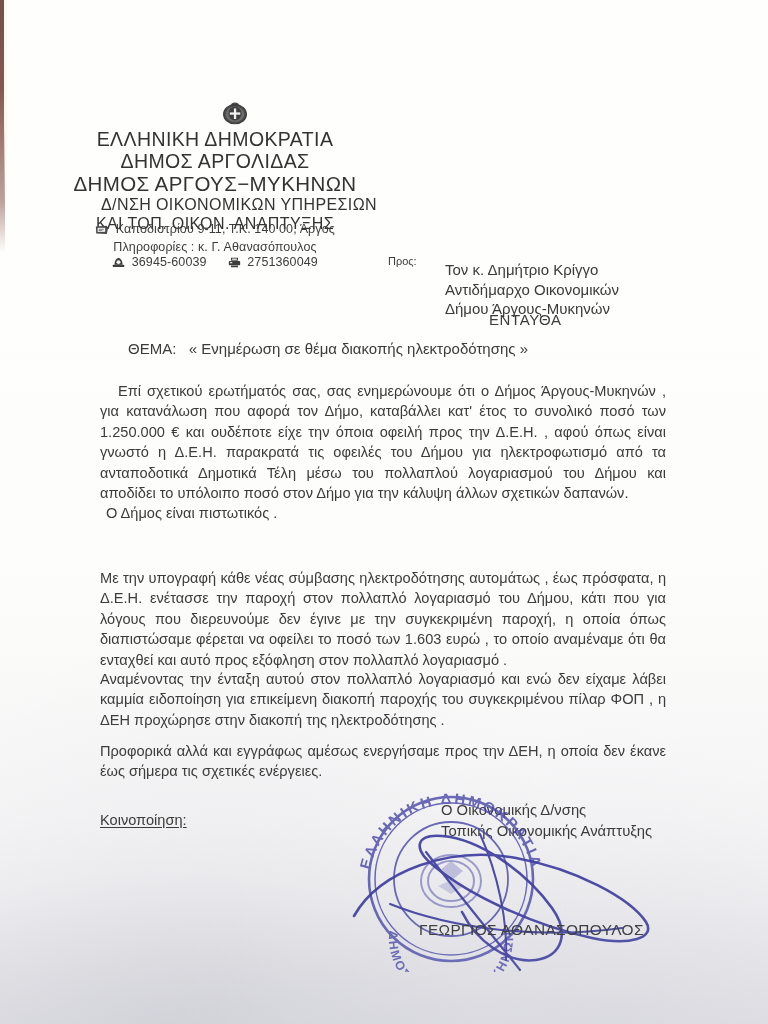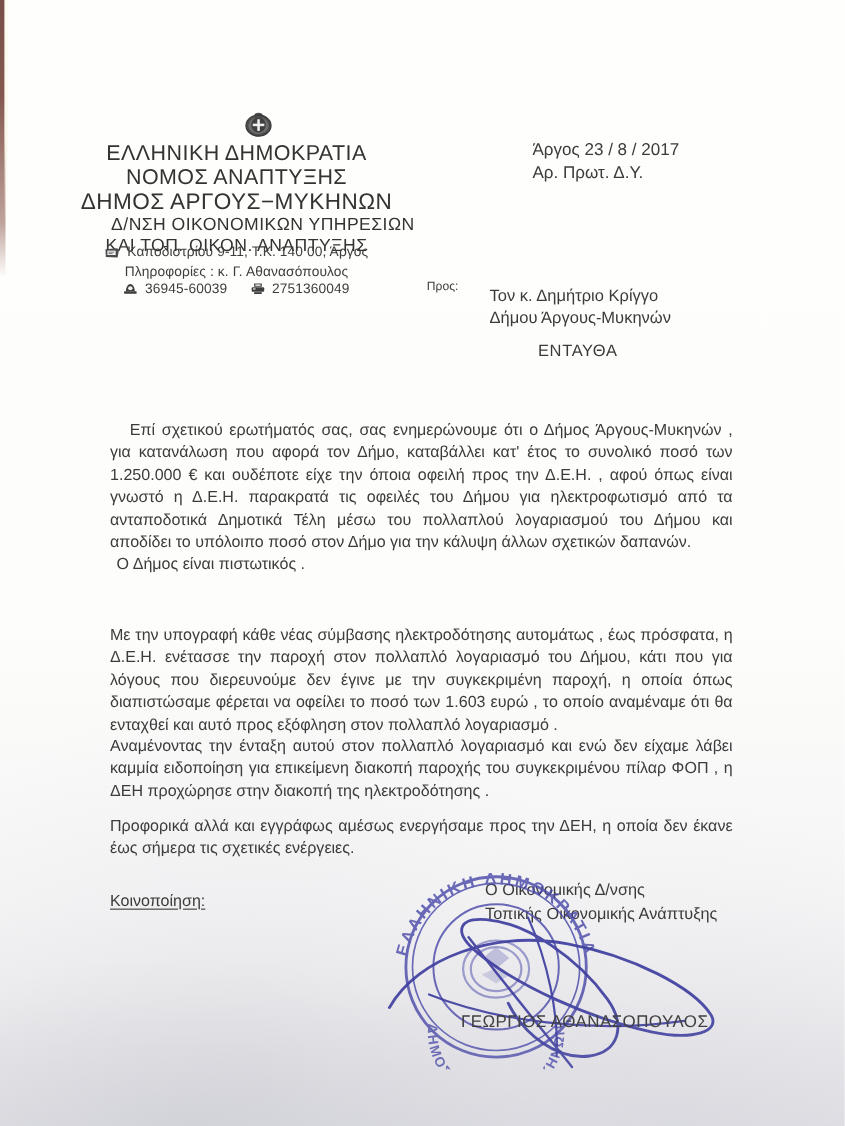--- a/index.html
+++ b/index.html
@@ -207,21 +207,21 @@
       <ellipse cx="13" cy="13.6" rx="6.6" ry="6.9" fill="#3f3f3f"></ellipse>
       <path d="M13 2.6c2.3 0 4 1.2 4 2.6 0 .9-.7 1.5-1.6 1.8H10.6C9.7 6.7 9 6.1 9 5.2c0-1.4 1.7-2.6 4-2.6z" fill="#4b4b4b"></path>
       <rect x="11.9" y="8.4" width="2.3" height="10.6" fill="#efefef"></rect>
       <rect x="7.8" y="12.4" width="10.5" height="2.3" fill="#efefef"></rect>
       <ellipse cx="13" cy="14.2" rx="11.4" ry="9.6" fill="none" stroke="#3a3a3a" stroke-width="1.1"></ellipse>
     </svg>
   </div>
 
   <div class="letterhead">
     <div class="lh-line lh1">ΕΛΛΗΝΙΚΗ ΔΗΜΟΚΡΑΤΙΑ</div>
-    <div class="lh-line lh2">ΝΟΜΟΣ ΑΝΑΠΤΥΞΗΣ</div>
+    <div class="lh-line lh2">ΔΗΜΟΣ ΑΡΓΟΛΙΔΑΣ</div>
     <div class="lh-line lh3">ΔΗΜΟΣ ΑΡΓΟΥΣ−ΜΥΚΗΝΩΝ</div>
     <div class="lh-line lh4">Δ/ΝΣΗ ΟΙΚΟΝΟΜΙΚΩΝ ΥΠΗΡΕΣΙΩΝ</div>
     <div class="lh-line lh5">ΚΑΙ ΤΟΠ. ΟΙΚΟΝ. ΑΝΑΠΤΥΞΗΣ</div>
   </div>
 
   <div class="contact">
     <div class="contact-row">
       <span class="ic">
         <svg viewBox="0 0 16 11" width="14" height="10" aria-hidden="true">
           <path d="M1 1.6 L13.2 0.6 L15 2.4 L13.6 10.2 L1.4 9.6 Z" fill="#4a4a4a"></path>
@@ -251,32 +251,34 @@
           <rect x="4.4" y="1.7" width="5.2" height="1.4" fill="#f4f4f2"></rect>
           <rect x="0.8" y="4.4" width="12.4" height="4.6" rx="1" fill="#3d3d3d"></rect>
           <rect x="2.2" y="5.6" width="2.4" height="1.2" fill="#f4f4f2"></rect>
           <rect x="3.2" y="9.4" width="7.6" height="1.8" fill="#3d3d3d"></rect>
         </svg>
       </span>
       <span>2751360049</span>
     </div>
   </div>
 
-  <div class="datebox">
-    <div>Άργος    23 / 8 / 2017</div>
-    <div>Αρ. Πρωτ.  Δ.Υ.</div>
-  </div>
 
   <div class="pros-label">Προς:</div>
   <div class="recipient">
     <div>Τον   κ. Δημήτριο  Κρίγγο</div>
+    <div>Αντιδήμαρχο  Οικονομικών</div>
     <div>Δήμου  Άργους-Μυκηνών</div>
   </div>
   <div class="entaftha">ΕΝΤΑΥΘΑ</div>
 
+  <div class="subject">
+    <span>ΘΕΜΑ:</span>
+    <span>&nbsp;</span>
+    <span>«  Ενημέρωση σε θέμα διακοπής ηλεκτροδότησης »</span>
+  </div>
 
   <div class="body-block p1">
     <p class="indent">Επί σχετικού ερωτήματός σας, σας ενημερώνουμε ότι ο Δήμος  Άργους-Μυκηνών , για κατανάλωση που αφορά τον Δήμο, καταβάλλει κατ' έτος το συνολικό ποσό των 1.250.000  € και ουδέποτε είχε την όποια οφειλή προς την Δ.Ε.Η. , αφού όπως είναι γνωστό η Δ.Ε.Η. παρακρατά τις οφειλές του Δήμου για ηλεκτροφωτισμό από τα ανταποδοτικά Δημοτικά Τέλη μέσω του πολλαπλού λογαριασμού του Δήμου και αποδίδει το υπόλοιπο ποσό στον Δήμο για την κάλυψη άλλων σχετικών δαπανών.</p>
     <p style="text-indent:6px;">Ο Δήμος είναι πιστωτικός .</p>
   </div>
 
 
   <div class="body-block p3">
     <p>Με την υπογραφή κάθε νέας σύμβασης ηλεκτροδότησης αυτομάτως , έως πρόσφατα, η Δ.Ε.Η. ενέτασσε την παροχή στον πολλαπλό λογαριασμό του Δήμου, κάτι που για λόγους που διερευνούμε δεν έγινε με την συγκεκριμένη παροχή, η οποία όπως διαπιστώσαμε φέρεται να οφείλει το ποσό των 1.603 ευρώ , το οποίο αναμέναμε ότι θα ενταχθεί και αυτό προς εξόφληση στον πολλαπλό λογαριασμό .</p>
   </div>

